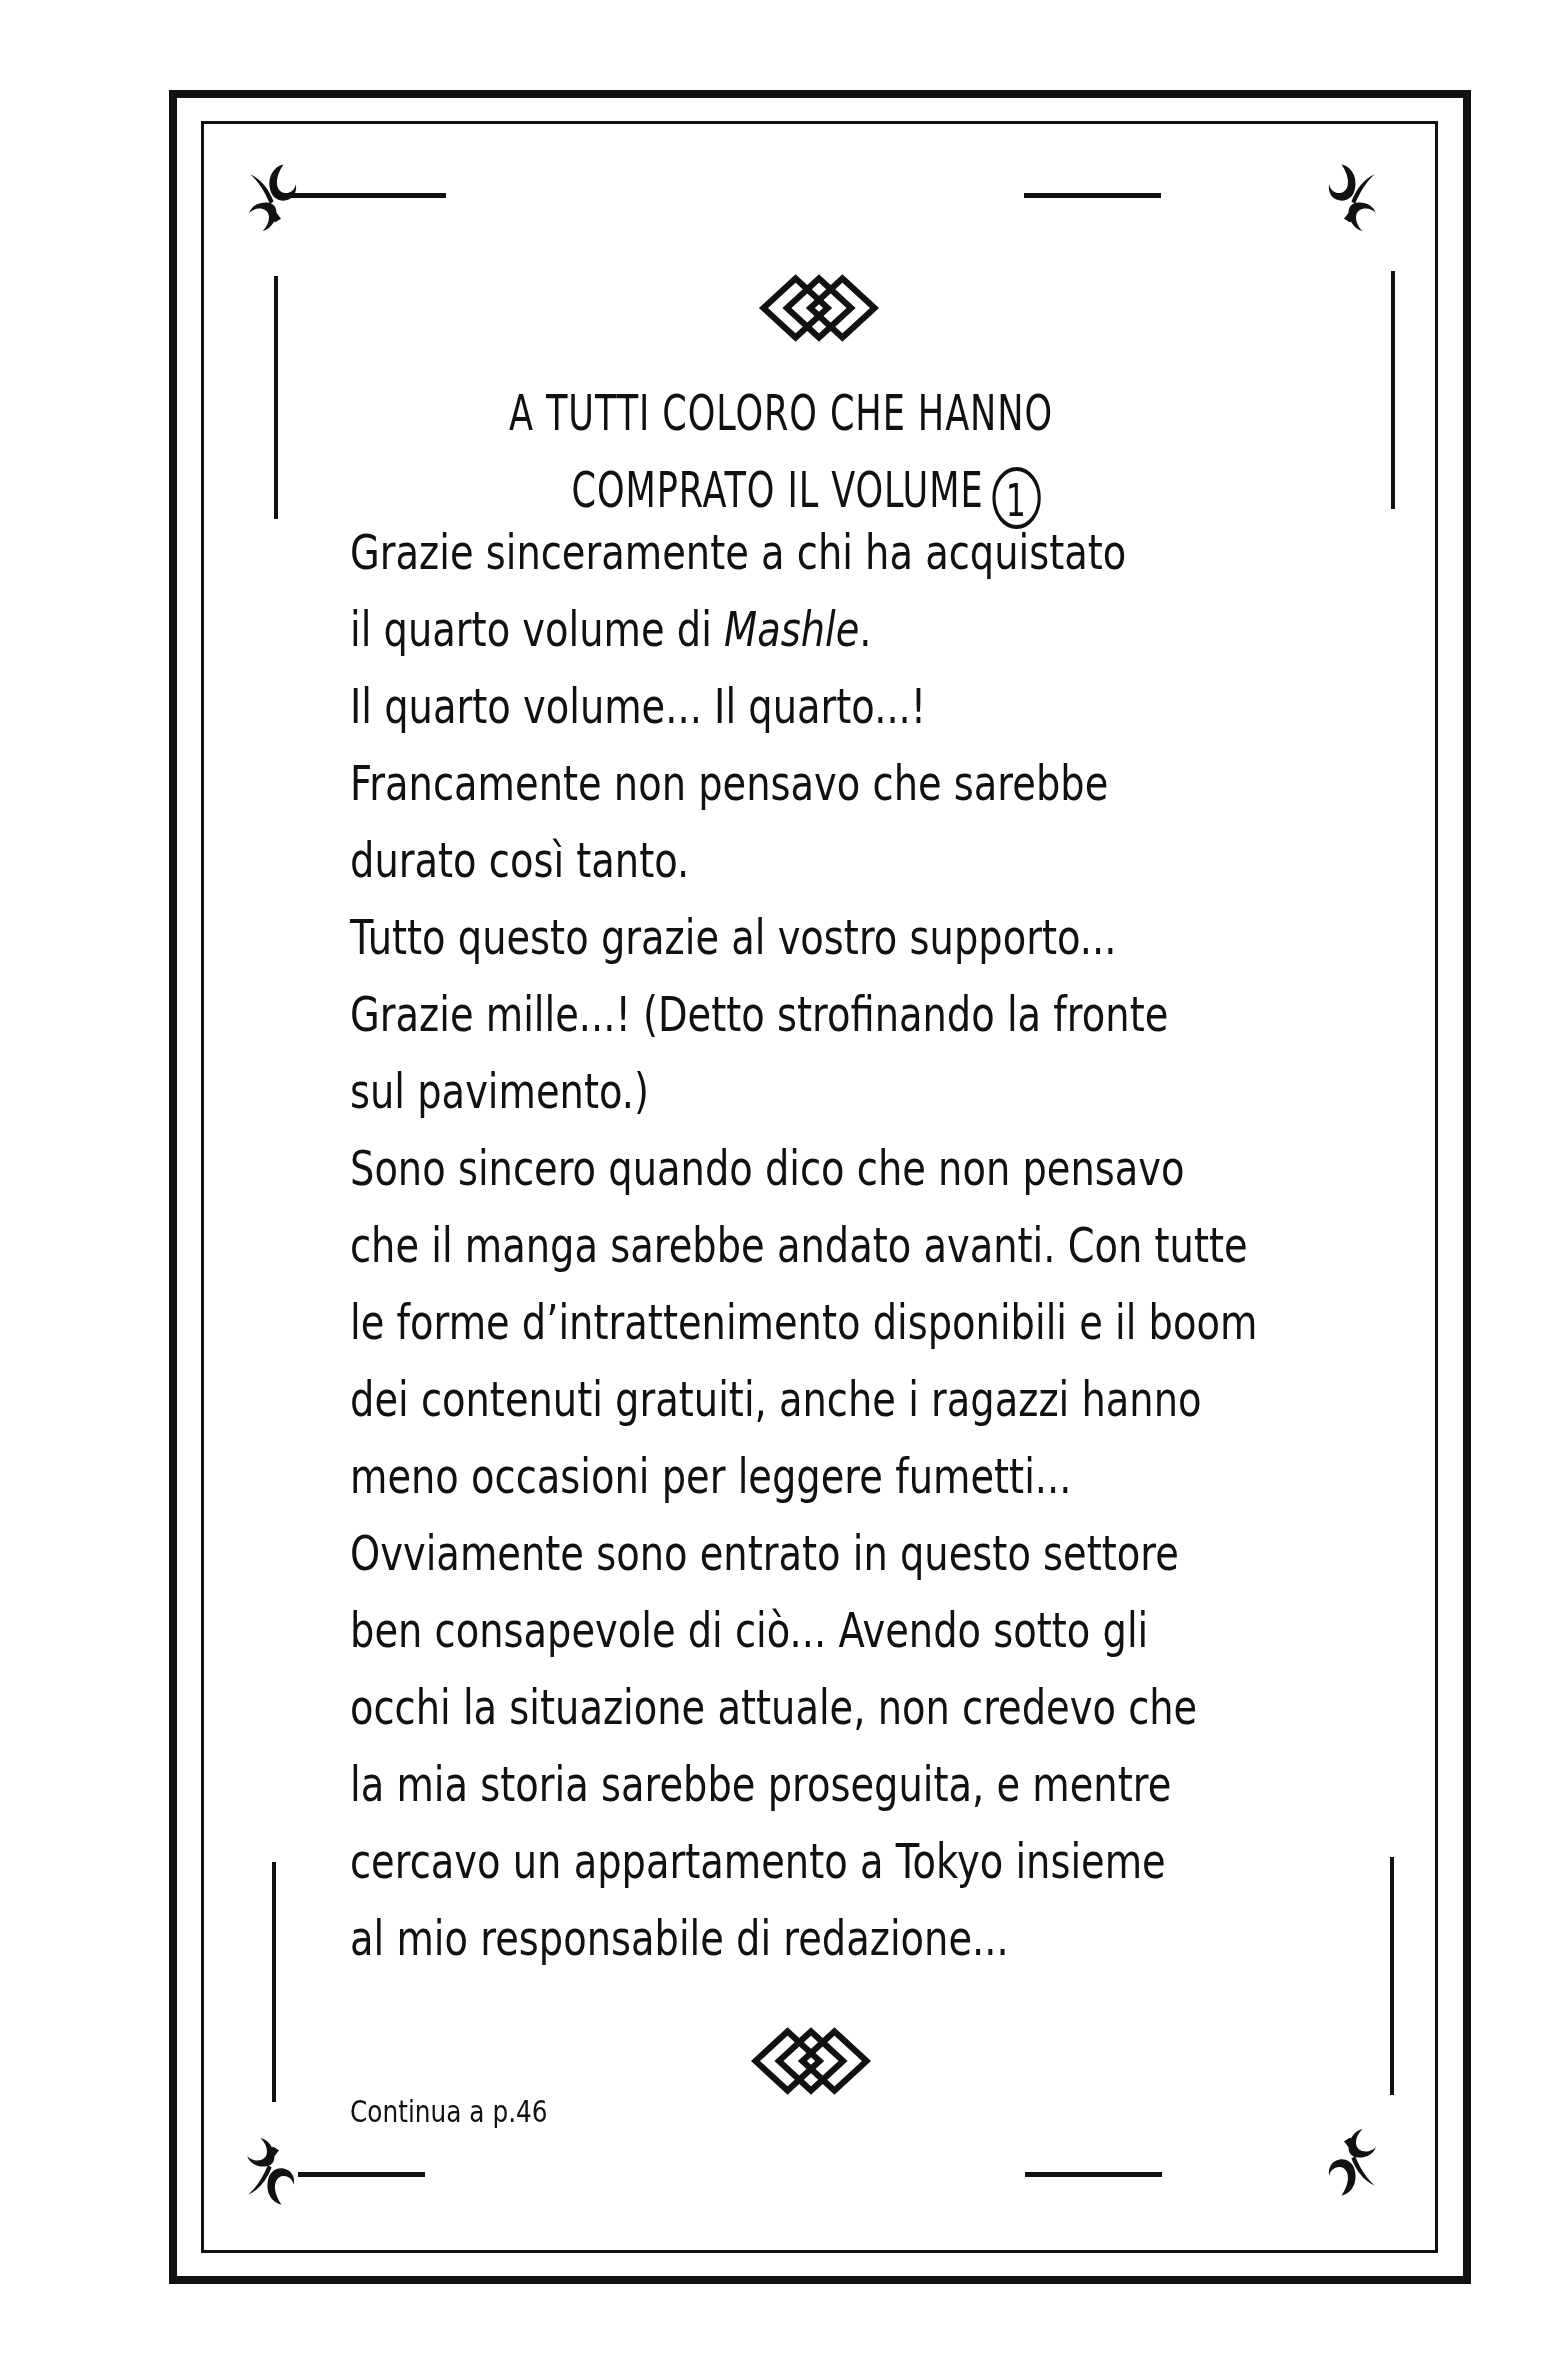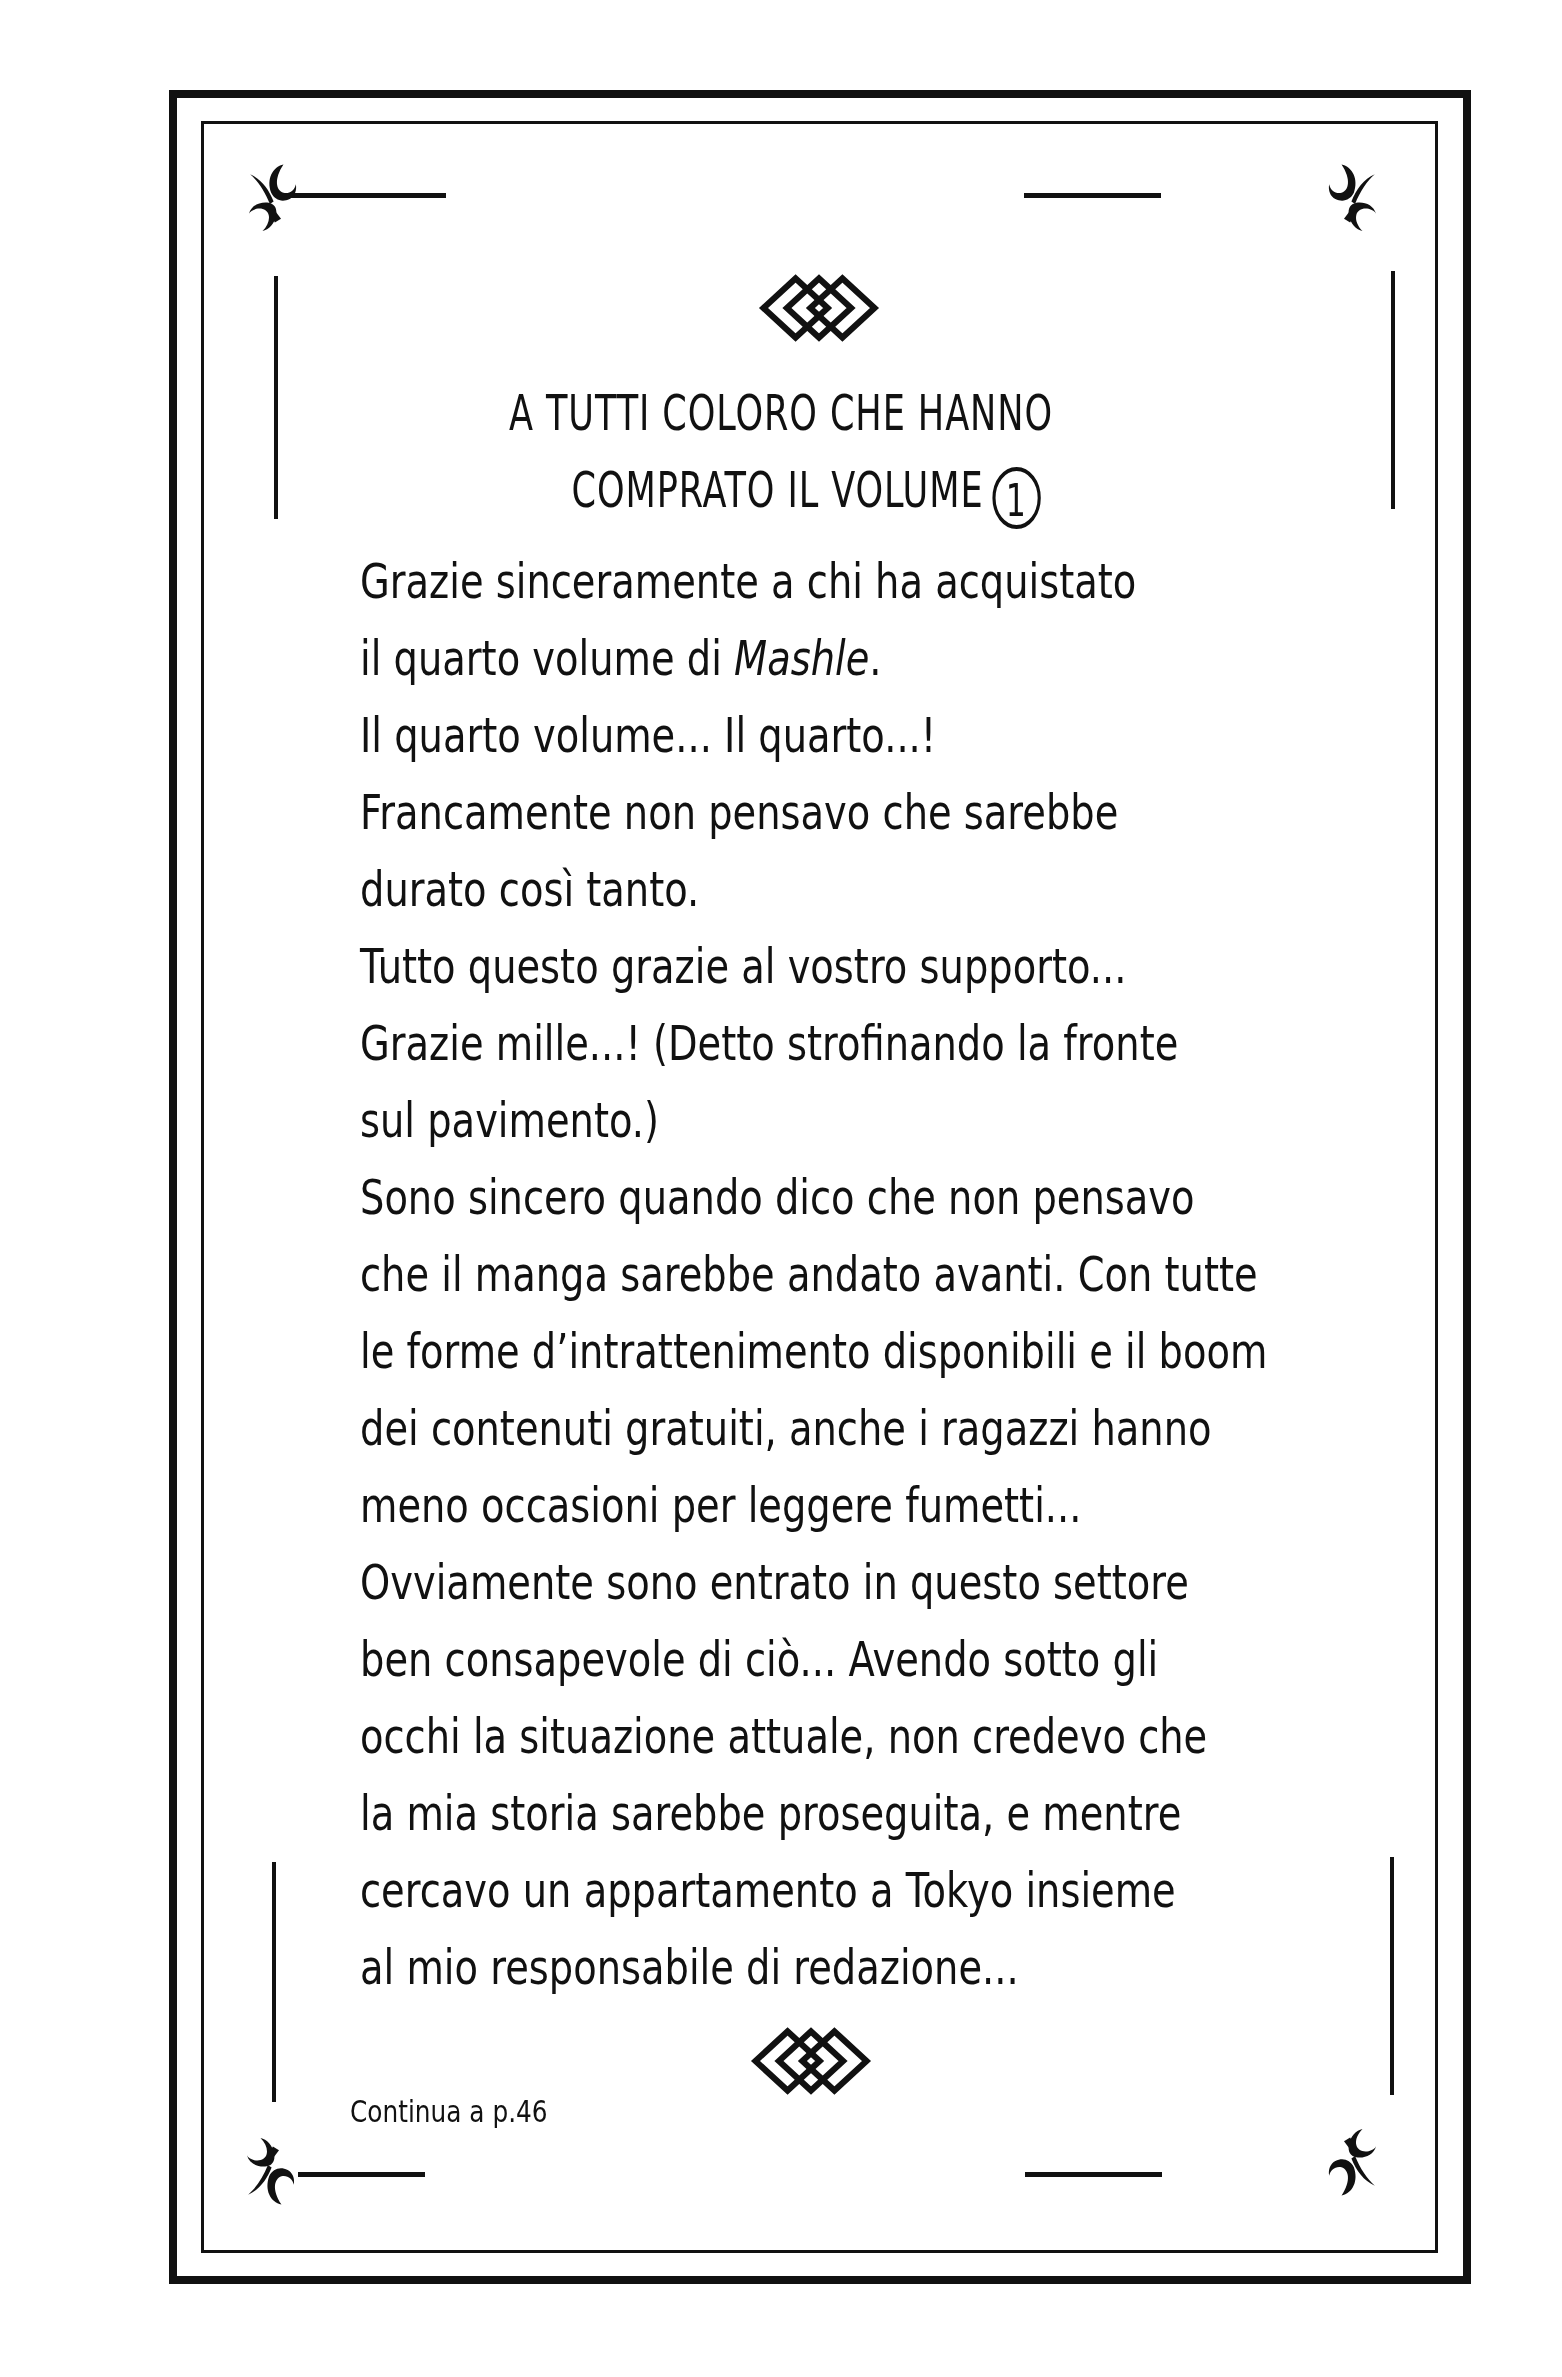--- a/index.html
+++ b/index.html
@@ -12,21 +12,21 @@
   .hline { position: absolute; height: 5px; background: #111; }
   .vline { position: absolute; width: 3.7px; background: #111; }
   .fleur { position: absolute; width: 56px; height: 74px; }
   .diamond { position: absolute; width: 136px; height: 74px; }
   .title { position: absolute; left: 0; width: 1562px; text-align: center;
            font-family: "DejaVu Sans Condensed", "DejaVu Sans", sans-serif;
            font-size: 50px; letter-spacing: 1.2px; transform: scaleX(0.78); transform-origin: center; }
   .title .circled { display: inline-block; width: 62px; height: 62px; border: 4.3px solid #111;
                     border-radius: 50%; text-align: center; line-height: 59px; font-size: 45px;
                     vertical-align: -8.7px; margin-left: 11px; box-sizing: border-box; }
-  .body { position: absolute; left: 350px; top: 543px; width: 1053px; margin-left: 10px; }
+  .body { position: absolute; left: 350px; top: 514px; width: 1053px; }
   .body .line { height: 77px; line-height: 77px; white-space: nowrap;
                 font-size: 48px; transform: scaleX(0.8); transform-origin: left center; }
   .body .line i { font-style: italic; }
   .footnote { position: absolute; left: 350px; top: 2093px; font-size: 31px; white-space: nowrap;
               transform: scaleX(0.8); transform-origin: left center; }
 </style>
 </head>
 <body>
 
 <div class="frame-outer"></div>

